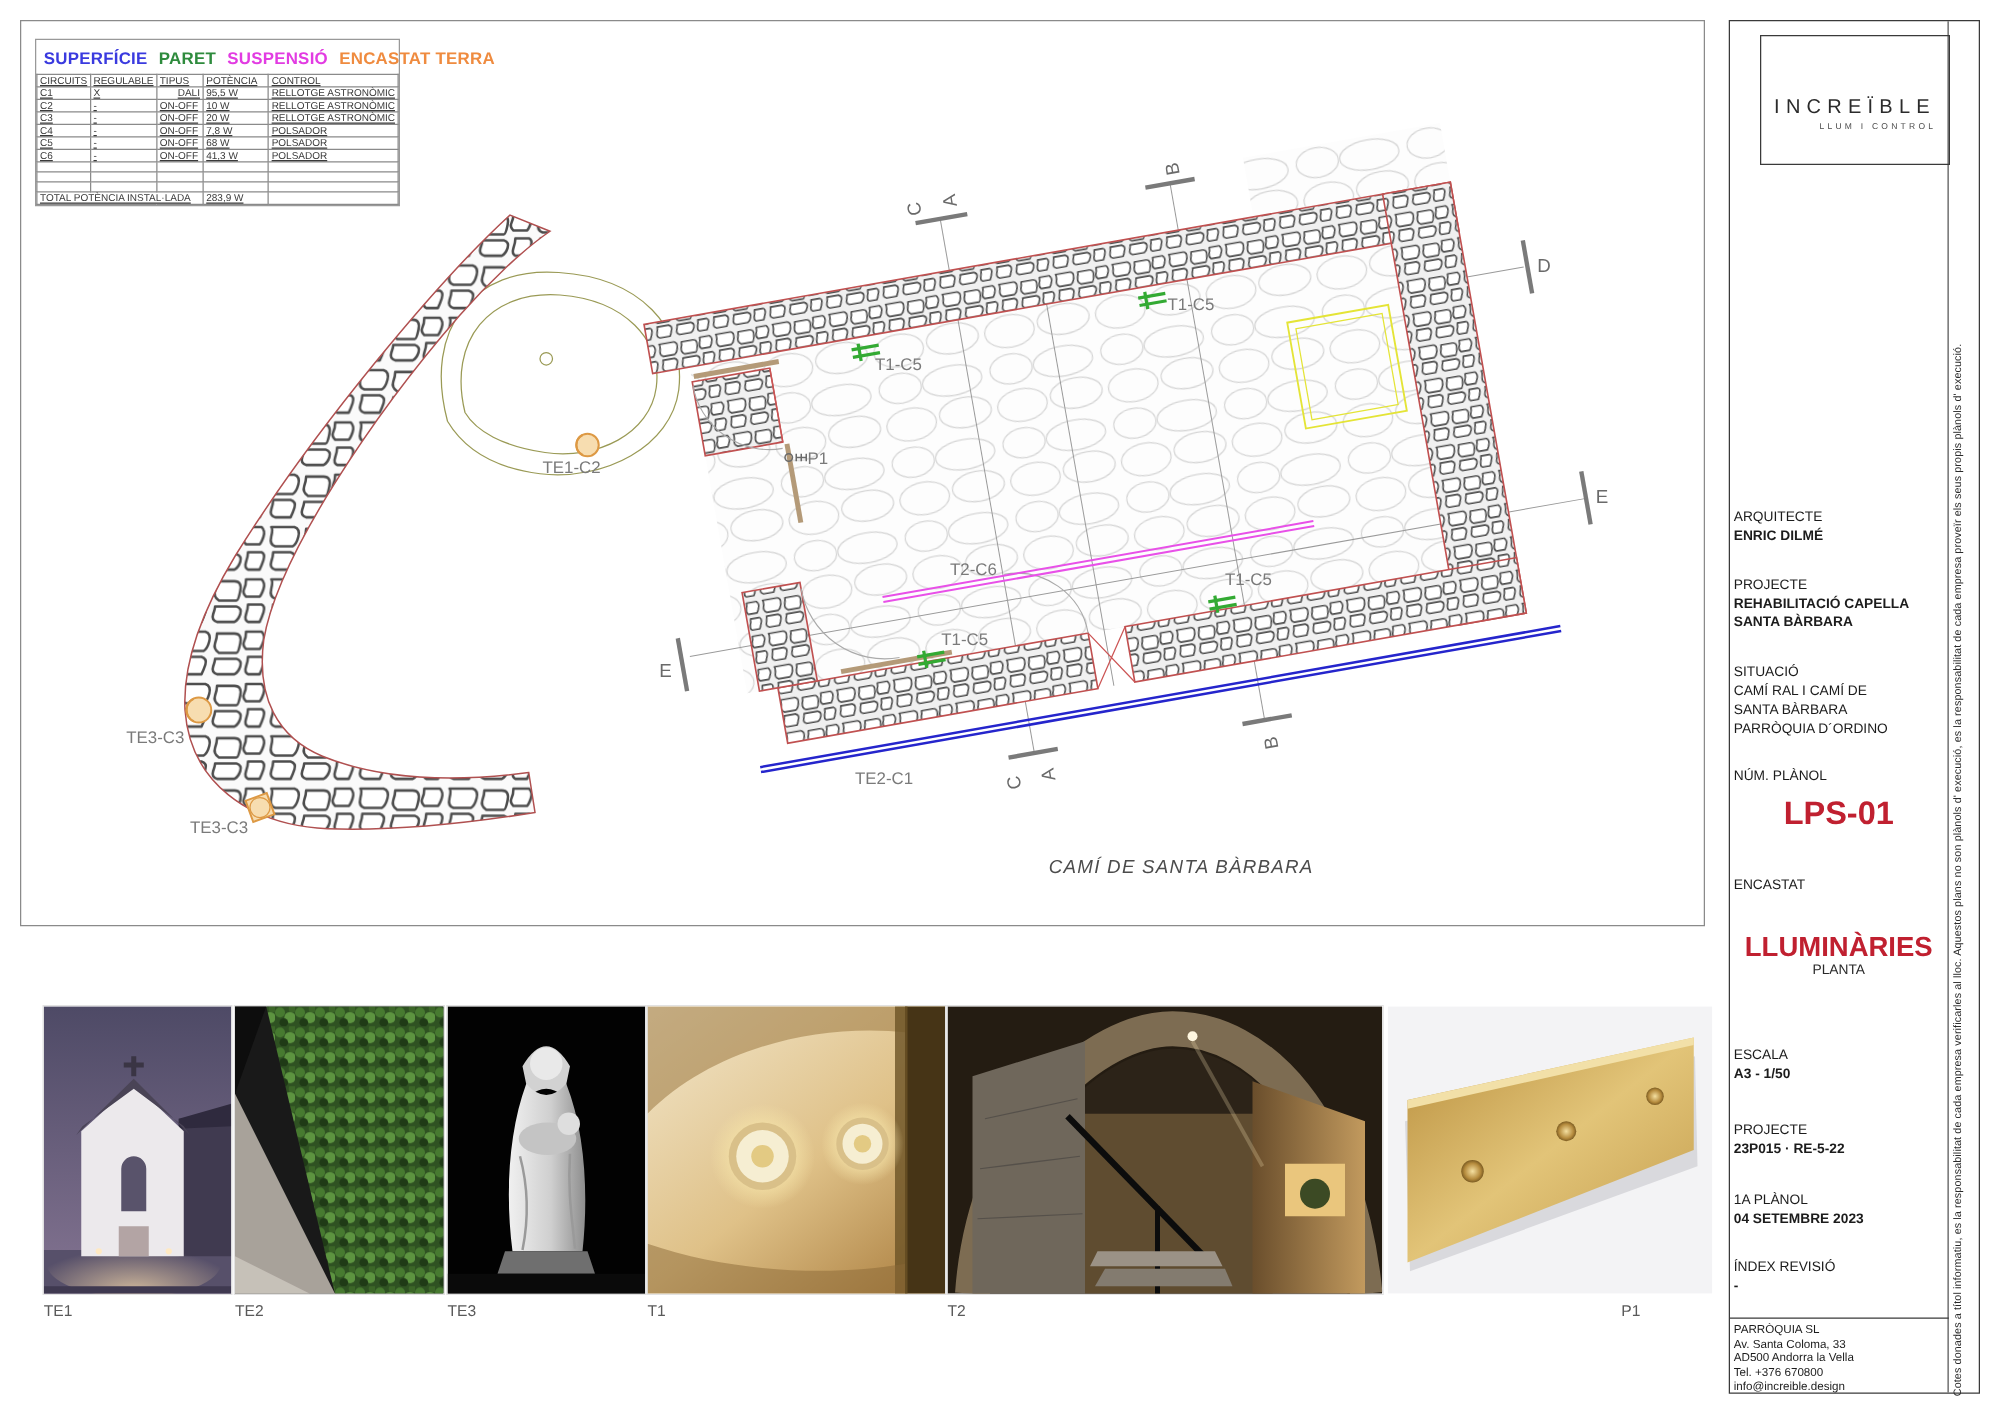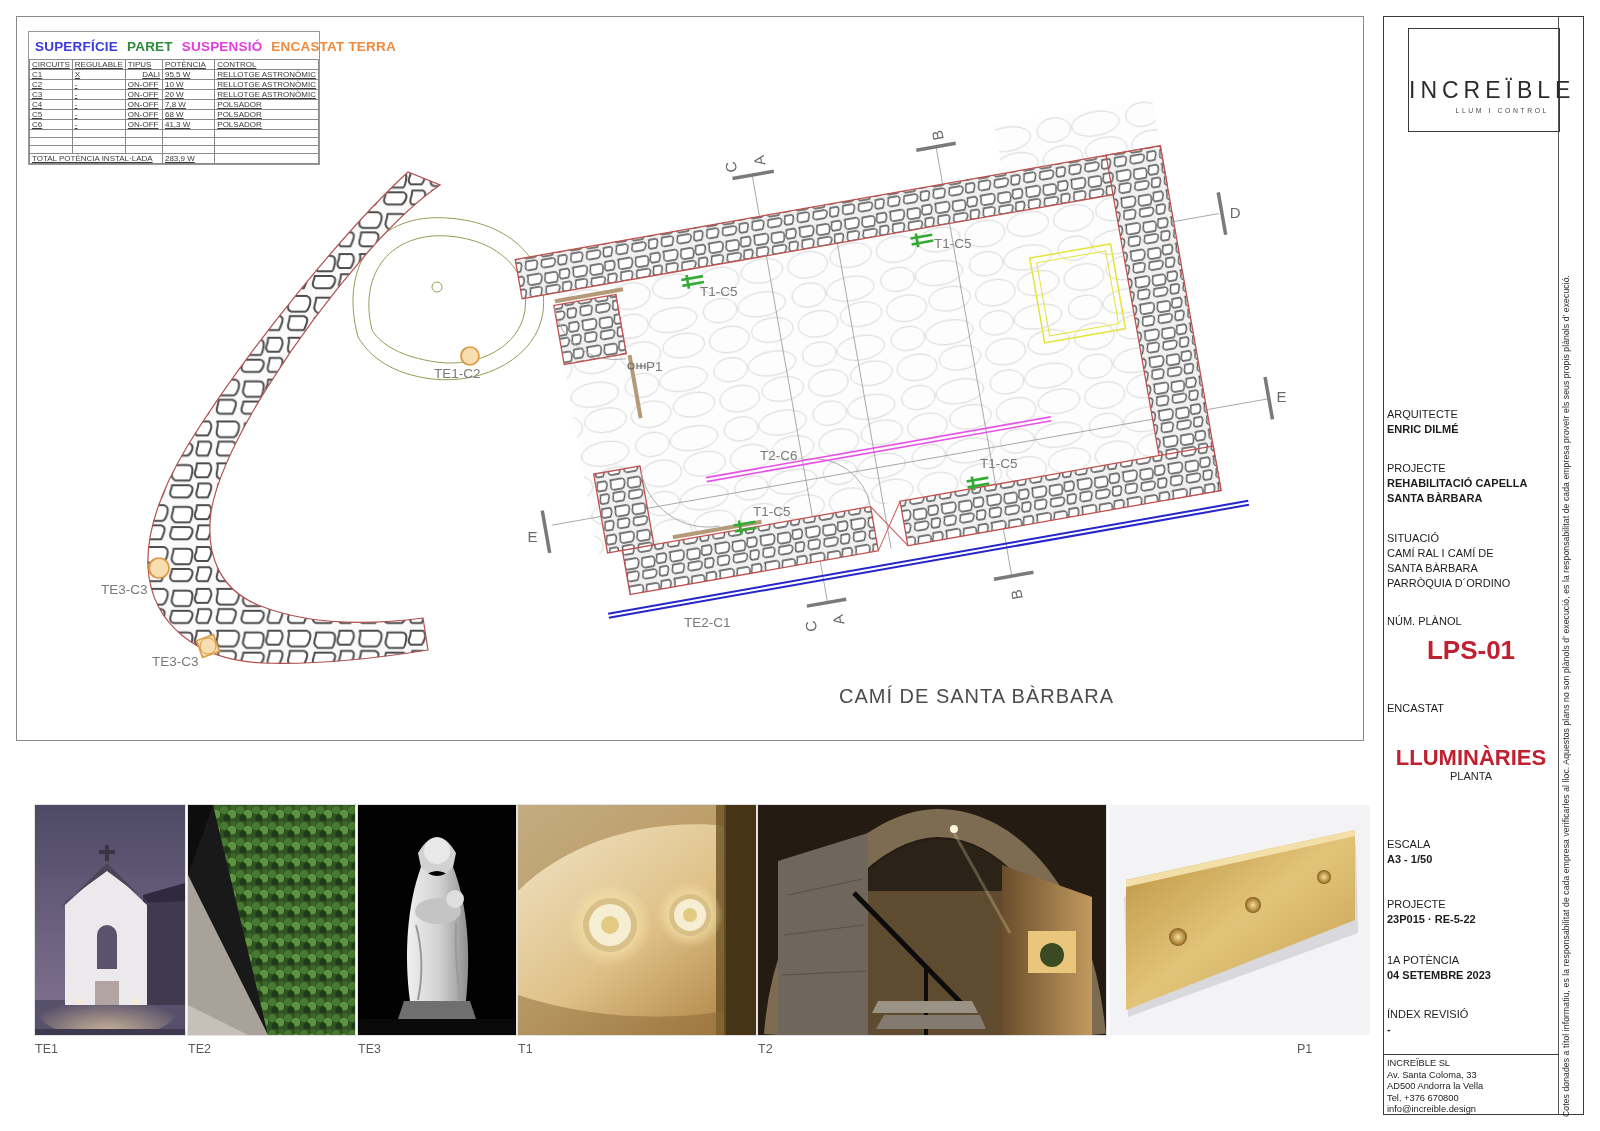--- a/index.html
+++ b/index.html
@@ -15,32 +15,32 @@
   .legend-title { padding:7px 6px 5px 6px; font-size:13.5px; font-weight:bold; letter-spacing:.2px; white-space:nowrap; }
   .legend-title span { margin-right:9px; }
   .c-sup { color:#3a3adf; } .c-par { color:#2e8b3d; } .c-susp { color:#e23ce2; } .c-enc { color:#ef8b3f; }
   table.circuits { border-collapse:collapse; width:100%; font-size:8px; color:#3a3a3a; }
   table.circuits th, table.circuits td { border:1px solid #8a8a8a; padding:0 2px; height:9px; font-weight:normal; text-align:left; white-space:nowrap;text-decoration:underline; }
   table.circuits tr.blank td { height:8px; }
   td.tot-label { text-align:center; }
 
   .note-box { position:absolute; left:21px; top:162px; width:163px; border:1px solid #cc3b3b; color:#cc3b3b; font-size:10.5px; text-align:center; padding:5px 3px; line-height:13px; background:#fff; }
 
-  .street-label { position:absolute; left:822px; top:668px; font-size:20px; color:#4c4c4c; letter-spacing:1px; }
+  .street-label { position:absolute; left:822px; top:668px; font-size:15px; color:#4c4c4c; letter-spacing:1px;font-style:italic; }
 
   
   .photo { position:absolute; top:805px; height:230px; box-shadow:0 0 0 1px #e2e2e2; overflow:hidden; }
   .photo svg { display:block; }
   .photo-label { position:absolute; top:1042px; font-size:12.5px; color:#5a5a5a; }
 
   
   .titleblock { position:absolute; left:1383px; top:16px; width:201px; height:1099px; border:1px solid #3a3a3a; background:#fff; }
   .tb-divider { position:absolute; left:174px; top:0; height:100%; border-left:1px solid #555; }
   .logo-box { position:absolute; left:24px; top:11px; width:152px; height:104px; border:1.2px solid #3a3a3a; }
-  .logo-text { margin-top:48px; text-align:center; font-size:23px; letter-spacing:5px; color:#2b2b2b; }
+  .logo-text { margin-top:48px; text-align:center; font-size:16px; letter-spacing:5px; color:#2b2b2b; }
   .logo-tagline { text-align:right; padding-right:10px; margin-top:3px; font-size:6.8px; letter-spacing:2.6px; color:#4a4a4a; }
   .tb-sec { position:absolute; left:3px; width:168px; font-size:11px; color:#1c1c1c; line-height:15px; }
   .tb-val { font-weight:bold; }
   .tb-plannum { position:absolute; left:3px; width:168px; text-align:center; font-size:26px; font-weight:bold; color:#c02030; }
   .tb-content-val { position:absolute; left:3px; width:168px; text-align:center; font-size:22px; font-weight:bold; color:#c02030; }
   .tb-content-sub { position:absolute; left:3px; width:168px; text-align:center; font-size:11px; color:#2a2a2a; }
   .tb-address { position:absolute; left:0; top:1037px; width:175px; border-top:1px solid #3a3a3a; padding:3px 0 0 3px; font-size:9.3px; line-height:11.6px; color:#1c1c1c; }
   .tb-disclaimer { position:absolute; left:177px; top:100px; width:21px; height:1000px; writing-mode:vertical-rl; transform:rotate(180deg); font-size:8.6px; color:#2a2a2a; letter-spacing:.1px; }
 </style>
 </head>
@@ -502,31 +502,31 @@
       <div>ESCALA</div>
       <div class="tb-val">A3 - 1/50</div>
     </div>
 
     <div class="tb-sec" style="top:880px">
       <div>PROJECTE</div>
       <div class="tb-val">23P015 · RE-5-22</div>
     </div>
 
     <div class="tb-sec" style="top:936px">
-      <div>1A POTÈNCIA</div>
+      <div>1A PLÀNOL</div>
       <div class="tb-val">04 SETEMBRE 2023</div>
     </div>
 
     <div class="tb-sec" style="top:990px">
       <div>ÍNDEX REVISIÓ</div>
       <div class="tb-val">-</div>
     </div>
 
     <div class="tb-address">
-      <div>INCREÏBLE SL</div>
+      <div>PARRÒQUIA SL</div>
       <div>Av. Santa Coloma, 33</div>
       <div>AD500 Andorra la Vella</div>
       <div>Tel. +376 670800</div>
       <div>info@increible.design</div>
     </div>
 
     <div class="tb-disclaimer">Cotes donades a títol informatiu, es la responsabilitat de cada empresa verificarles al lloc. Aquestos plans no son plànols d' execució, es la responsabilitat de cada empresa proveïr els seus propis plànols d' execució.</div>
   </div>
 
 </div>

